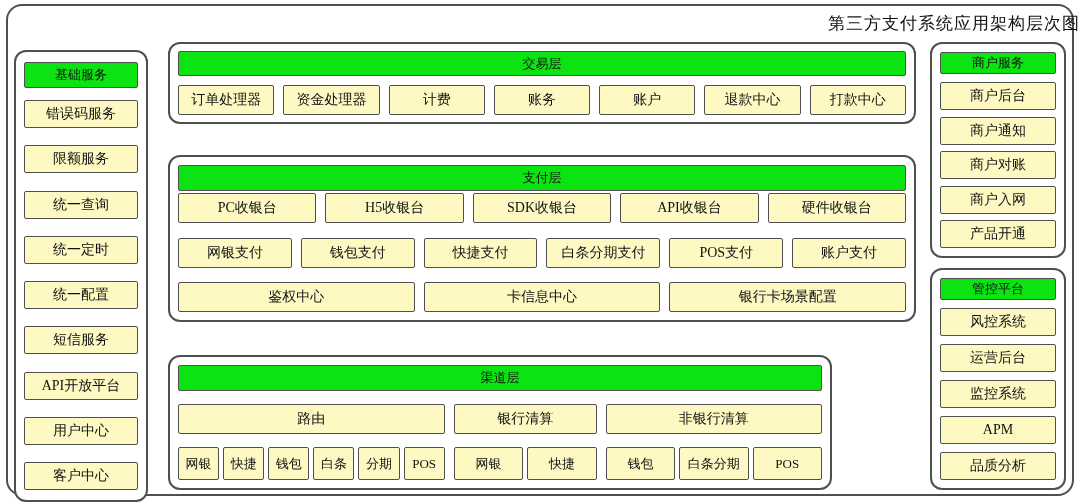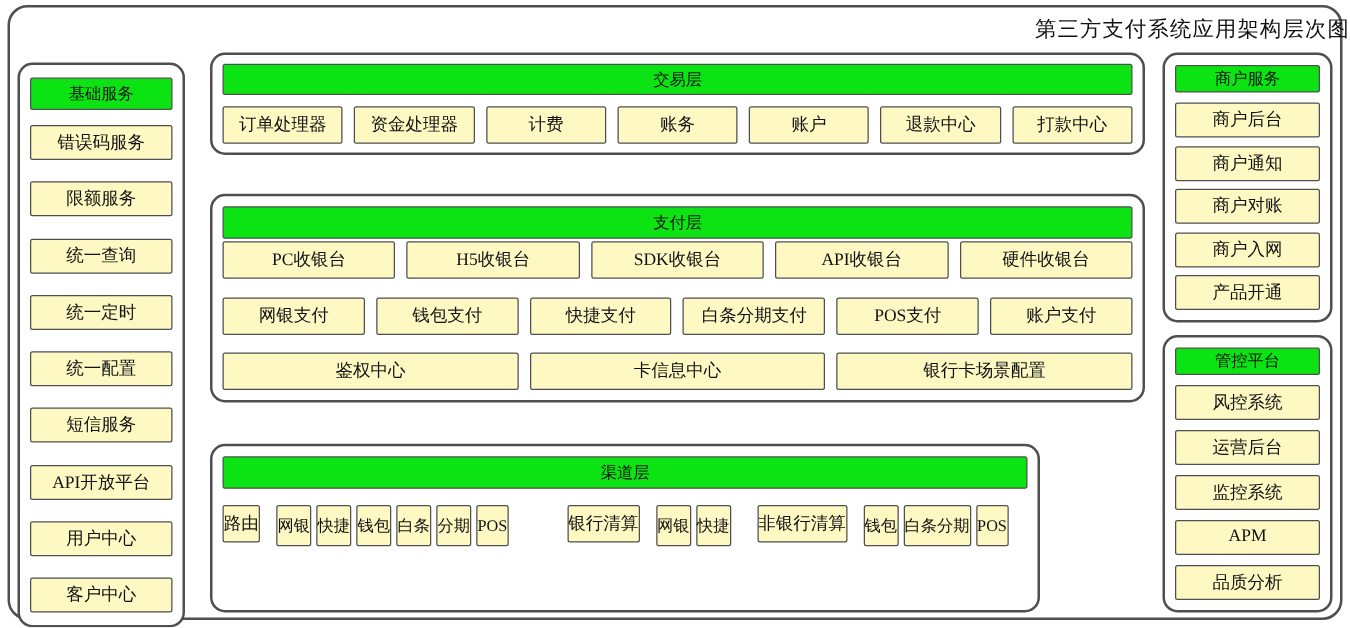--- a/index.html
+++ b/index.html
@@ -58,21 +58,21 @@
 
   .vlist { flex: 1; display: flex; flex-direction: column; justify-content: space-between; margin-top: 12px; }
   #p-merchant .vlist, #p-control .vlist { margin-top: 8px; }
 
   .hrow { display: flex; gap: 9px; }
   #p-trade .hrow { margin-top: 9px; }
 
   .pbody { flex: 1; display: flex; flex-direction: column; justify-content: space-between; margin-top: 2px; }
 
   .cgroups { display: flex; gap: 9px; margin-top: 13px; flex: 1; }
-  .cgroup { display: flex; flex-direction: row; gap: 13px; }
+  .cgroup { display: flex; flex-direction: column; gap: 13px; }
   .cgroups > div:nth-of-type(1) { flex: 302; }
   .cgroups > div:nth-of-type(2) { flex: 162; }
   .cgroups > div:nth-of-type(3) { flex: 245; }
   .subrow { display: flex; gap: 4px; }
 </style>
 </head>
 <body>
 
 <div class="canvas">
   <div class="frame"></div>

